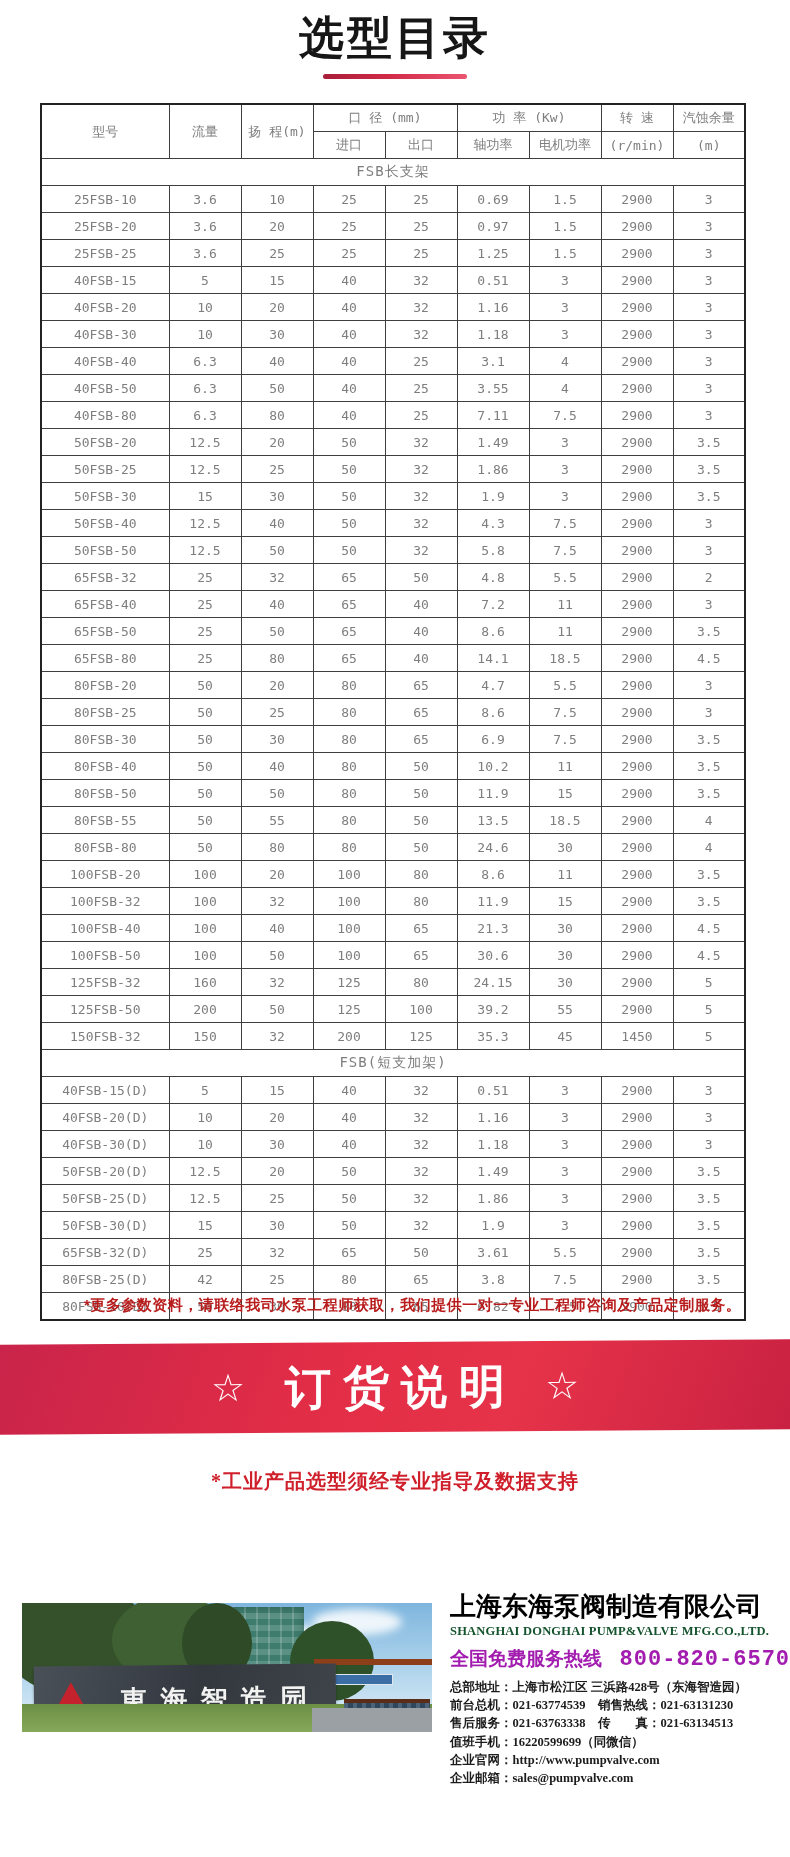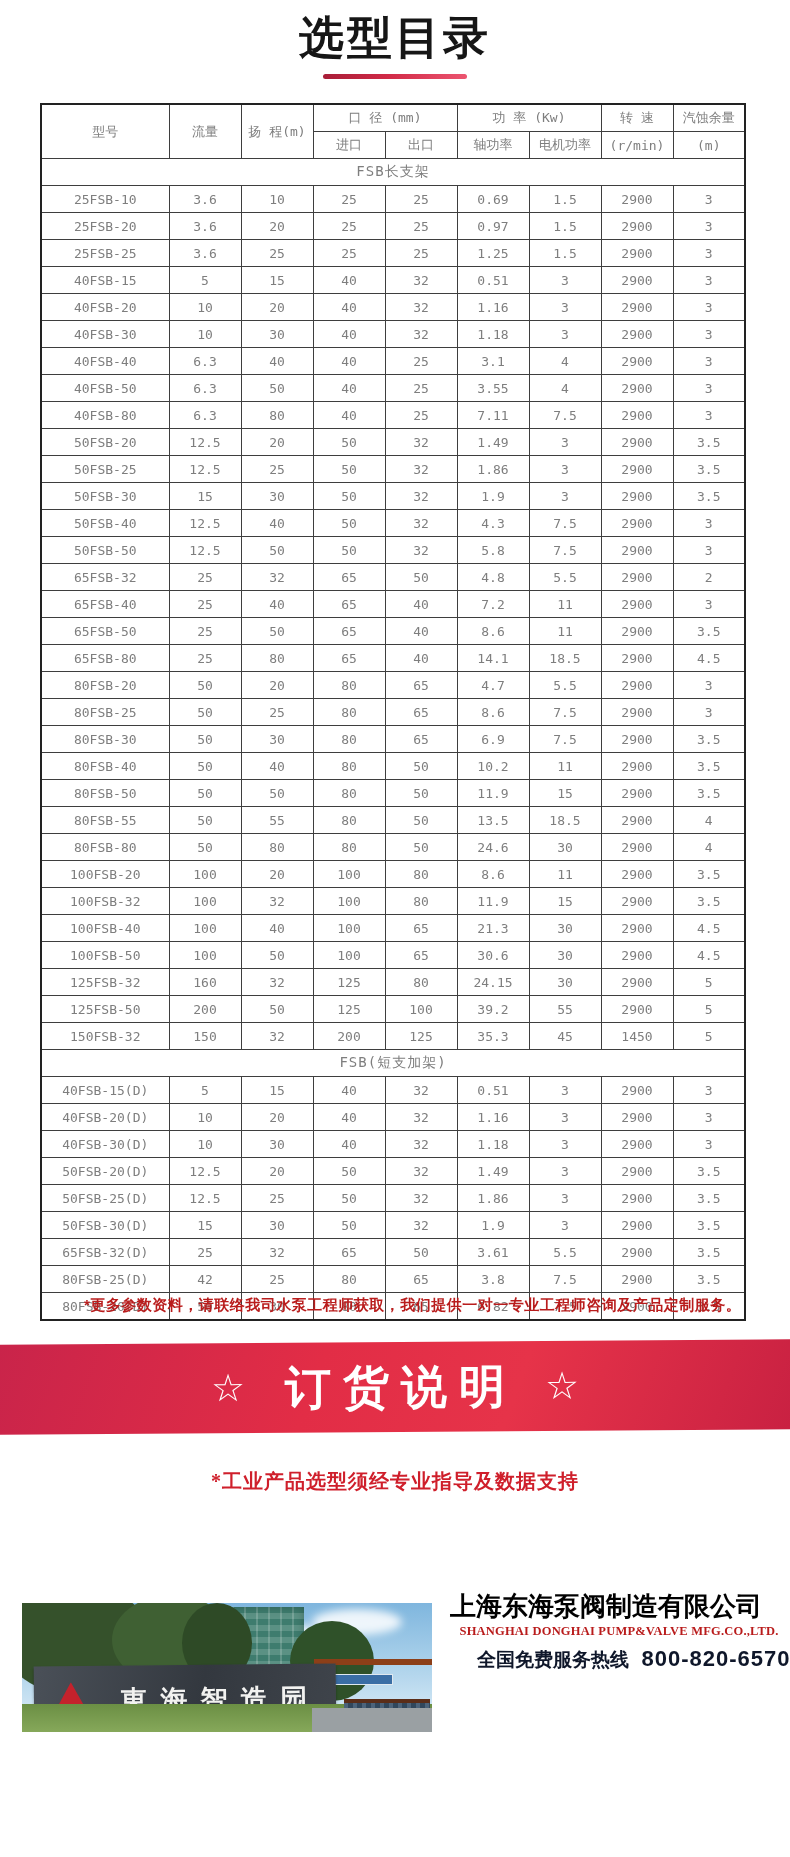--- a/index.html
+++ b/index.html
@@ -106,25 +106,25 @@
     background:repeating-linear-gradient(90deg,#4c637a 0 4px,#31475c 4px 9px);
     border-top:4px solid #5a2d18;
   }
   .photo .road{position:absolute;right:0;bottom:0;width:120px;height:24px;background:#9aa0a3;}
   
   .company{position:absolute;left:450px;top:1591px;width:338px;}
   .company .name-cn{
     font-size:26px;font-weight:900;color:#000;white-space:nowrap;line-height:30px;
   }
   .company .name-en{
-    font-family:"Liberation Serif",serif;font-size:12.5px;font-weight:700;color:#b91c1c;
-    margin-top:3px;white-space:nowrap;letter-spacing:0.2px;text-align:center;
+    font-family:"Liberation Serif",serif;font-size:12.5px;font-weight:700;color:#14532d;
+    margin-top:3px;white-space:nowrap;letter-spacing:0.2px;
   }
   .company .hotline{
-    margin-top:7px;color:#0f172a;font-family:Liberation Sans, sans-serif;white-space:nowrap;margin-left:27px;
+    margin-top:7px;color:#a21caf;font-family:Liberation Mono, monospace;white-space:nowrap;
   }
   .company .hotline .hl-label{font-size:19px;font-weight:900;}
   .company .hotline .hl-number{font-size:22px;font-weight:900;letter-spacing:1px;margin-left:8px;}
   .company .contacts{margin-top:6px;font-family:"Liberation Serif",serif;}
   .company .contact-line{
     font-size:12.5px;font-weight:700;color:#1c1c1c;line-height:18.2px;white-space:nowrap;
   }
 </style>
 </head>
 <body>
@@ -659,13 +659,21 @@
   <div class="road"></div>
 </div>
 
 <div class="company">
   <div class="name-cn">上海东海泵阀制造有限公司</div>
   <div class="name-en">SHANGHAI DONGHAI PUMP&amp;VALVE MFG.CO.,LTD.</div>
   <div class="hotline">
     <span class="hl-label">全国免费服务热线</span>
     <span class="hl-number">800-820-6570</span>
   </div>
+  <div class="contacts">
+      <div class="contact-line">总部地址：上海市松江区 三浜路428号（东海智造园）</div>
+      <div class="contact-line">前台总机：021-63774539　销售热线：021-63131230</div>
+      <div class="contact-line">售后服务：021-63763338　传　　真：021-63134513</div>
+      <div class="contact-line">值班手机：16220599699（同微信）</div>
+      <div class="contact-line">企业官网：http://www.pumpvalve.com</div>
+      <div class="contact-line">企业邮箱：sales@pumpvalve.com</div>
+    </div>
 </div>
 
 </body></html>

